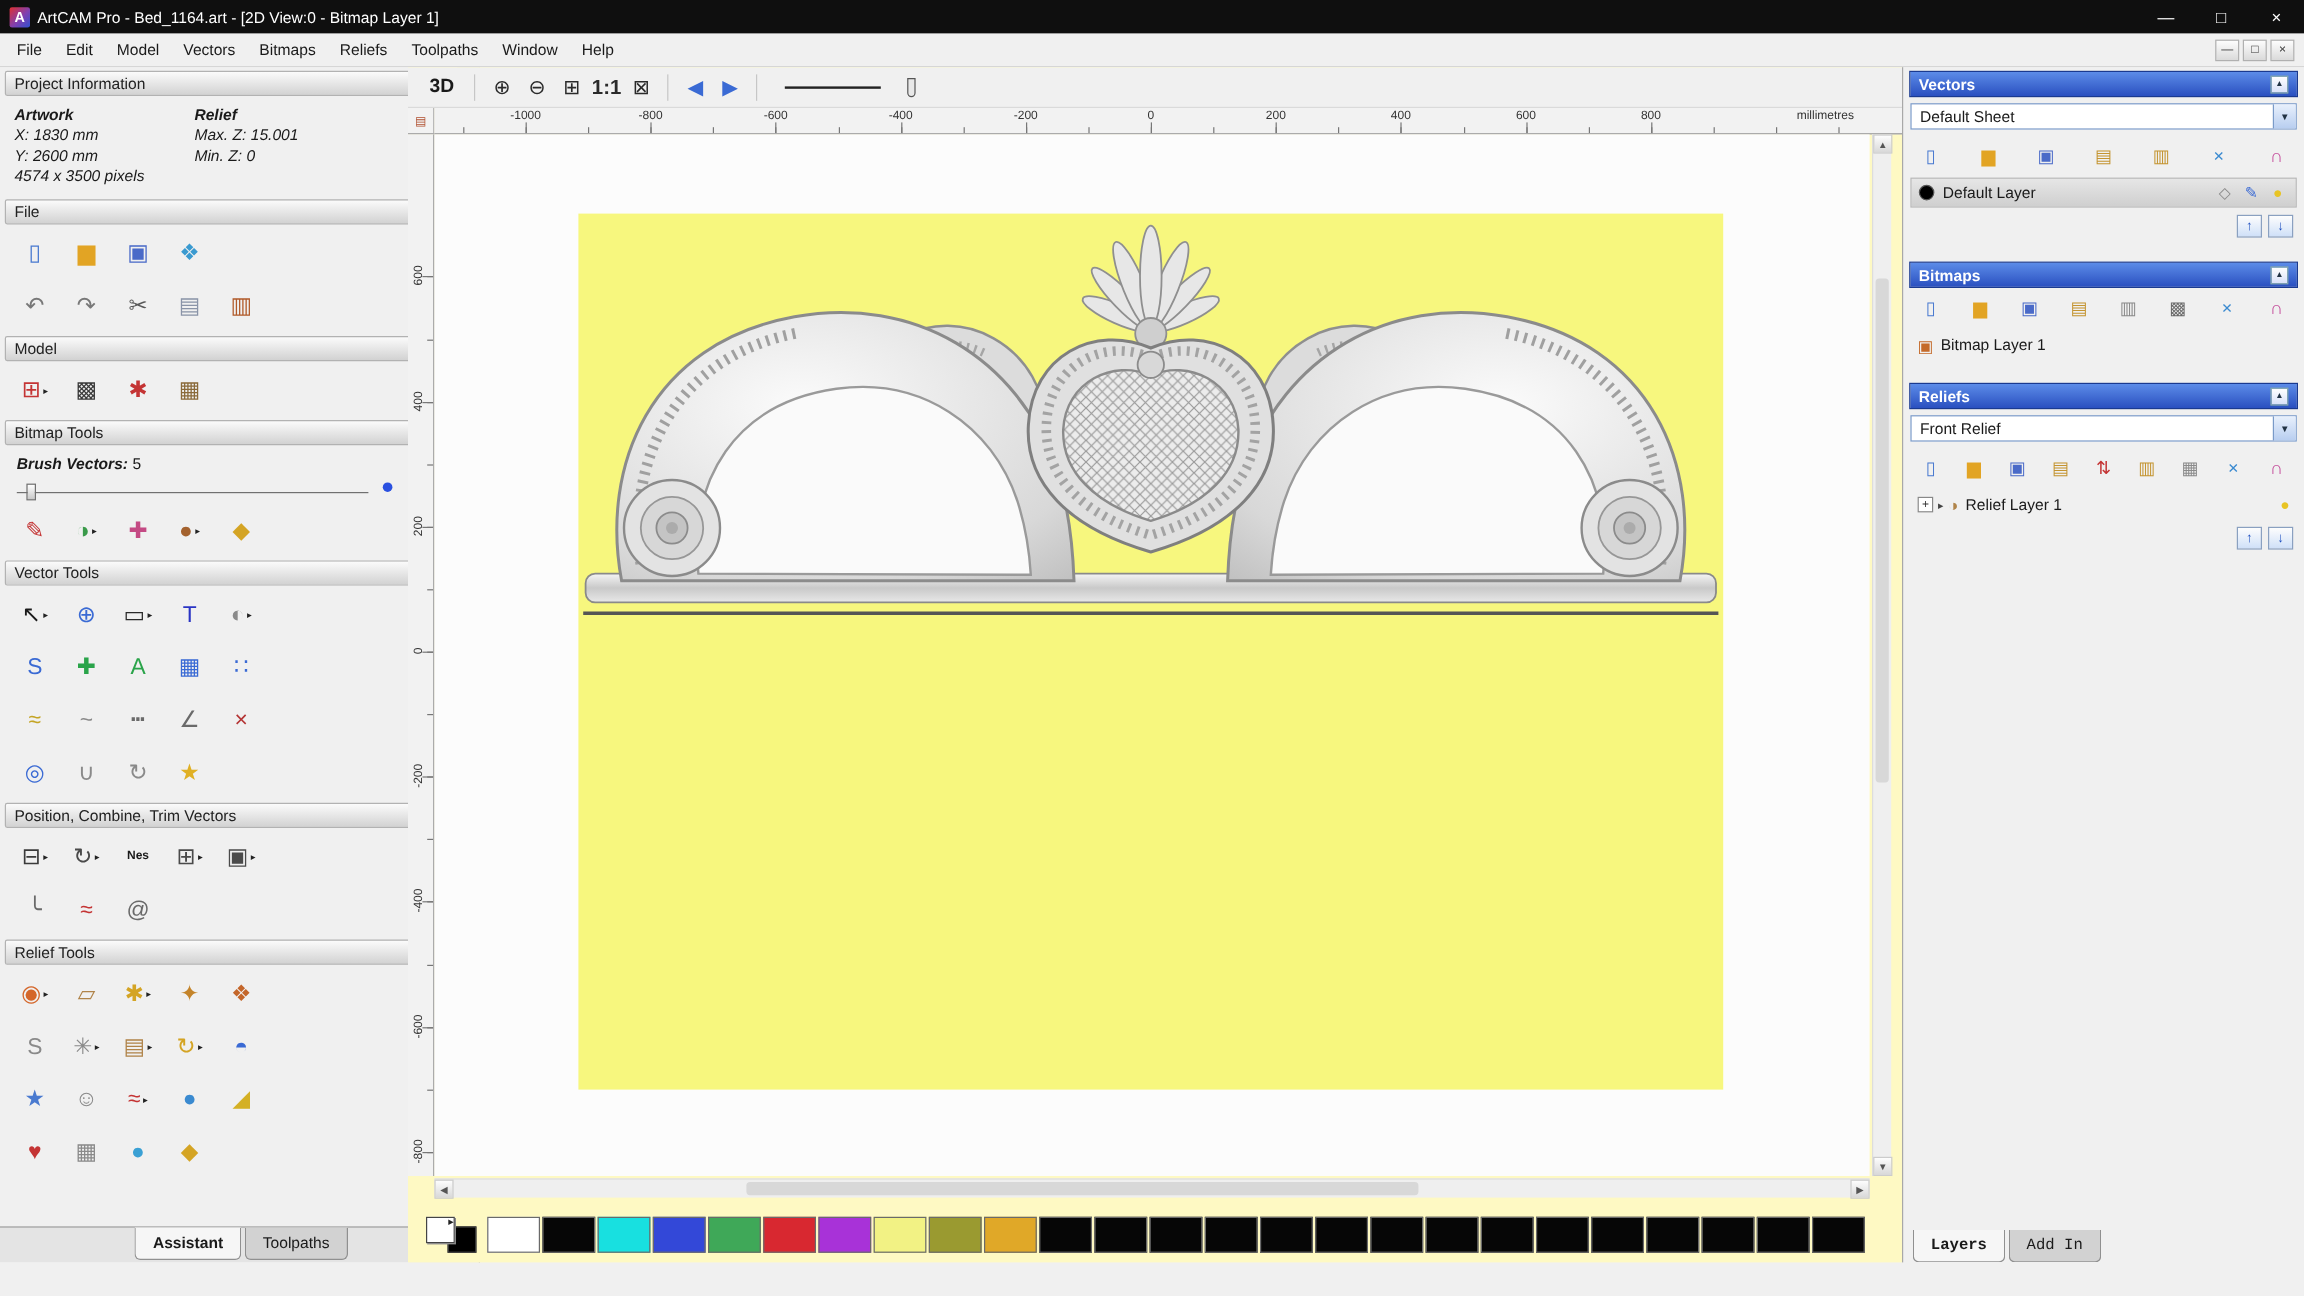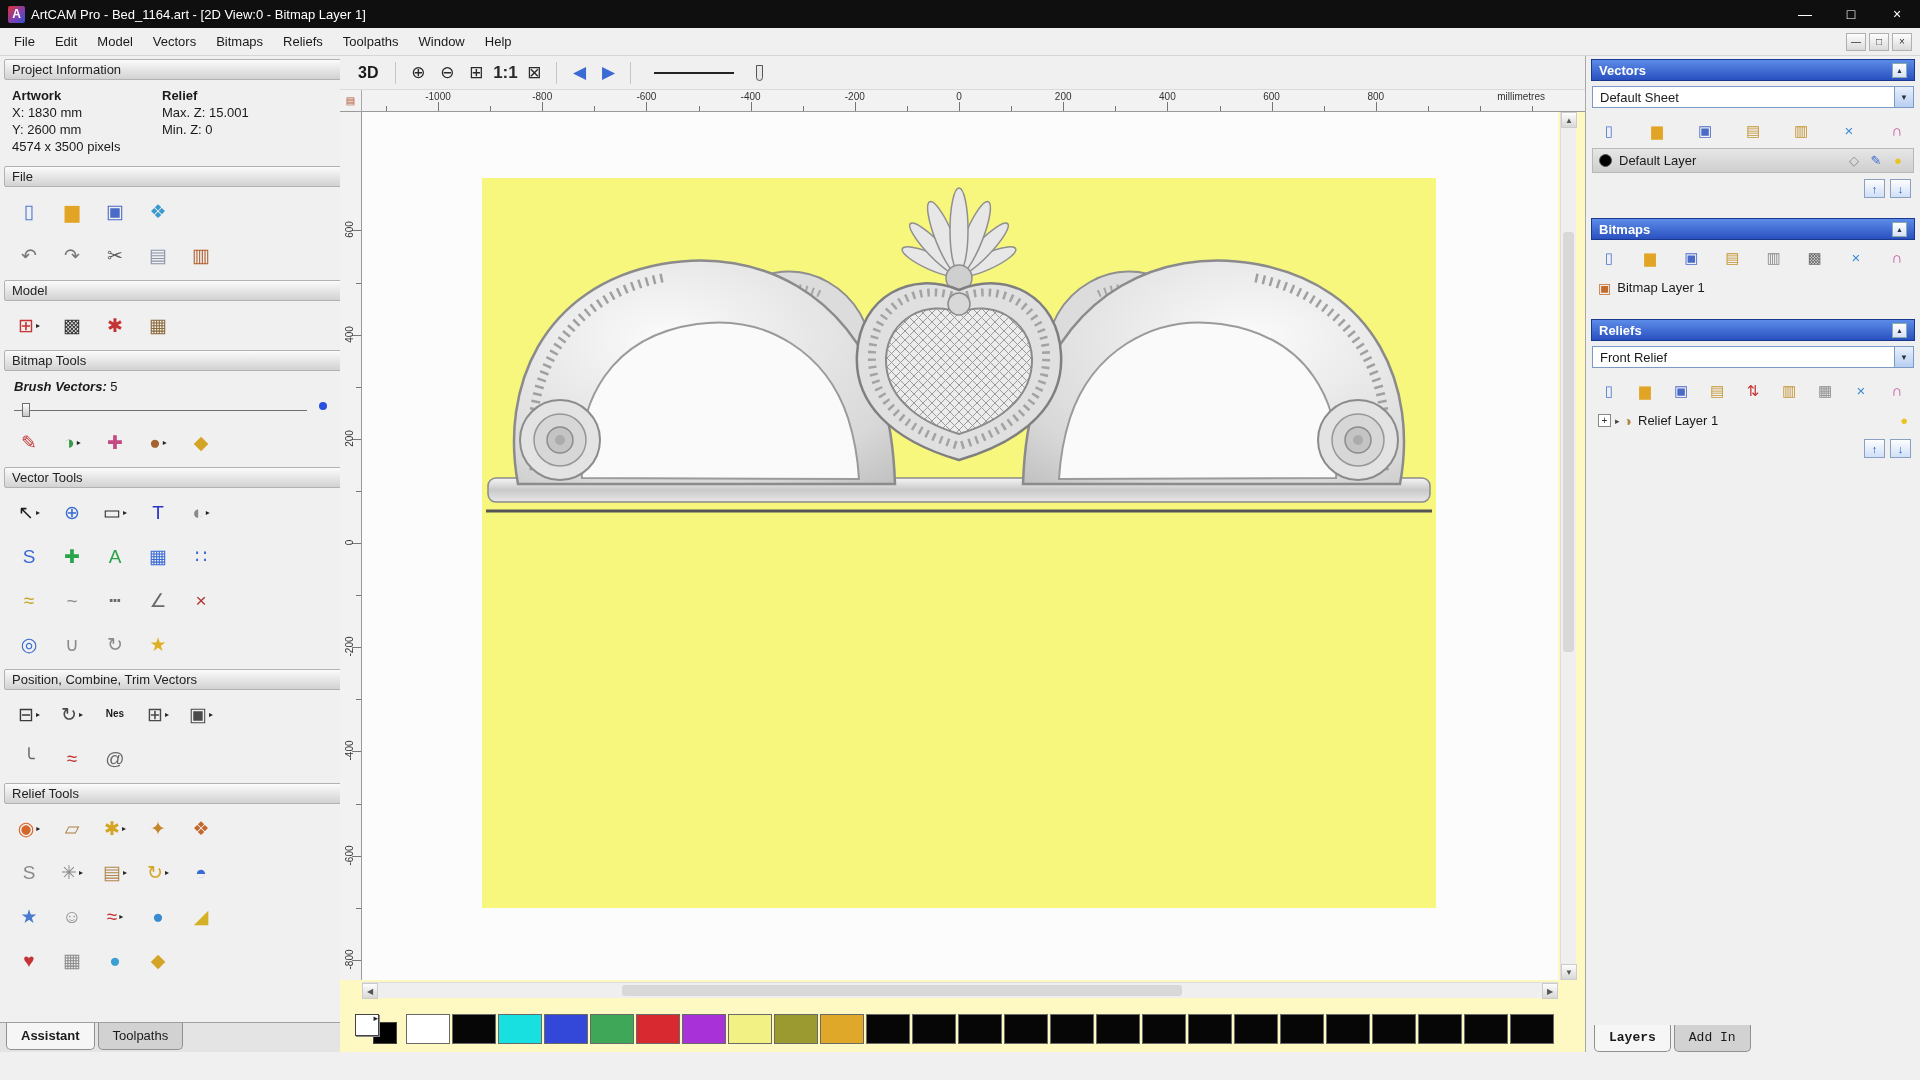--- a/index.html
+++ b/index.html
@@ -26,38 +26,38 @@
     font-size:10px; display:flex; align-items:center; justify-content:center; color:#333; }
 
   
   #left-panel { position:absolute; left:0; top:56px; width:400px; bottom:28px; background:#f0f0f0;
     border-right:1px solid #a8a8a8; overflow:hidden; }
   .lp-content { position:absolute; left:0; top:0; right:18px; bottom:30px; overflow:hidden; }
   .section-header { height:21px; margin:3px 4px 2px 4px; background:linear-gradient(#fbfbfb,#d2d2d2);
     border:1px solid #b2b2b2; border-radius:2px; display:flex; align-items:center; padding:0 7px; color:#222; }
   .collapse-btn { margin-left:auto; width:15px; height:15px; border:1px solid #9a9a9a; background:linear-gradient(#fff,#ddd);
     font-size:7px; color:#444; display:flex; align-items:center; justify-content:center; }
-  .pi-grid { display:grid; grid-template-columns:150px 1fr; padding:5px 12px 8px 12px; line-height:17px; }
+  .pi-grid { display:grid; grid-template-columns:150px 1fr; padding:5px 12px 8px 12px; line-height:17px;font-style:italic; }
   .pi-col div { white-space:nowrap; }
   .pi-head { font-weight:bold; }
   .icon-row { display:flex; align-items:center; gap:13px; padding:7px 14px; }
   .tool-icon { min-width:30px; height:30px; display:flex; align-items:center; justify-content:center;
     border-radius:3px; cursor:default; }
   .tool-icon .glyph { font-size:19px; line-height:1; }
   .tool-icon .glyph.small-glyph { font-size:10px; font-weight:bold; }
   .fly-arrow { font-size:8px; color:#222; margin-left:2px; }
   .brush-row { padding:6px 14px 0 14px; }
   .brush-label { font-weight:bold; font-style:italic; }
   .slider-wrap { position:relative; height:20px; margin:4px 14px 2px 14px; }
   .slider-track { position:absolute; left:0; right:60px; top:12px; border-bottom:1px solid #707070; }
   .slider-handle { position:absolute; left:8px; top:5px; width:8px; height:14px; background:linear-gradient(#fff,#c8c8c8);
     border:1px solid #707070; }
   .slider-marker { position:absolute; right:40px; top:4px; width:8px; height:8px; border-radius:50%; background:#2a50e0; }
   .panel-tabs { position:absolute; left:0; right:0; bottom:0; height:30px; background:#e4e4e4;
-    border-top:1px solid #a0a0a0; display:flex; align-items:flex-start; padding:0 0 0 6px; }
+    border-top:1px solid #a0a0a0; display:flex; align-items:flex-start; padding:0 0 0 6px;justify-content:center; }
   .tab { padding:5px 14px 6px 14px; border:1px solid #909090; border-top:none; border-radius:0 0 5px 5px;
     background:#d2d2d2; margin-right:3px; font-size:13px; }
   .tab.active { background:#f6f6f6; font-weight:bold; }
   .lp-scrollbar { position:absolute; right:0; top:0; bottom:30px; width:18px; background:#ececec; border-left:1px solid #c6c6c6; }
   .sb-btn { width:18px; height:17px; display:flex; align-items:center; justify-content:center; font-size:8px; color:#555;
     background:linear-gradient(#fdfdfd,#d8d8d8); border:1px solid #bdbdbd; }
   .sb-btn.bottom { position:absolute; bottom:0; }
   .sb-thumb { position:absolute; left:1px; right:1px; top:20px; height:220px; background:#d2d2d2; border:1px solid #adadad; border-radius:2px; }
 
   

